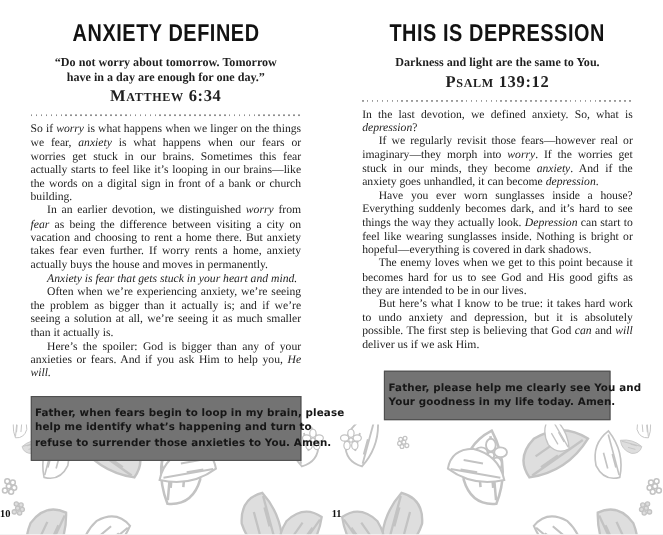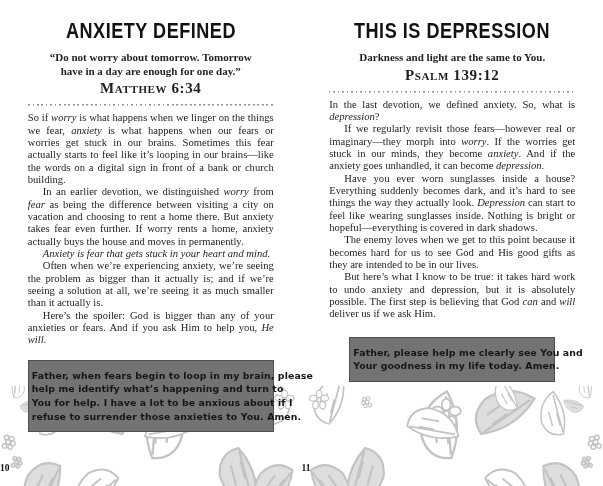--- a/index.html
+++ b/index.html
@@ -110,21 +110,20 @@
       <div class="body">
           <div class="para">So if <em>worry</em> is what happens when we linger on the things we fear, <em>anxiety</em> is what happens when our fears or worries get stuck in our brains. Sometimes this fear actually starts to feel like it’s looping in our brains—like the words on a digital sign in front of a bank or church building.</div>
           <div class="para indent">In an earlier devotion, we distinguished <em>worry</em> from <em>fear</em> as being the difference between visiting a city on vacation and choosing to rent a home there. But anxiety takes fear even further. If worry rents a home, anxiety actually buys the house and moves in permanently.</div>
           <div class="para indent"><em>Anxiety is fear that gets stuck in your heart and mind.</em></div>
           <div class="para indent">Often when we’re experiencing anxiety, we’re seeing the problem as bigger than it actually is; and if we’re seeing a solution at all, we’re seeing it as much smaller than it actually is.</div>
           <div class="para indent">Here’s the spoiler: God is bigger than any of your anxieties or fears. And if you ask Him to help you, <em>He will.</em></div>
         </div>
       <div class="prayer-box">
           <div class="prayer-line">Father, when fears begin to loop in my brain, please</div>
           <div class="prayer-line">help me identify what’s happening and turn to</div>
-          <div class="prayer-line">You for help. I have a lot to be anxious about if I</div>
           <div class="prayer-line">refuse to surrender those anxieties to You. Amen.</div>
         </div>
     </div>
     <div class="pageno">10</div>
   </div>
 
   <div class="page">
     <svg class="doodles flip" viewBox="0 0 301 100" preserveAspectRatio="none" fill="#ffffff">
       <use href="#strip"></use>
     </svg>

